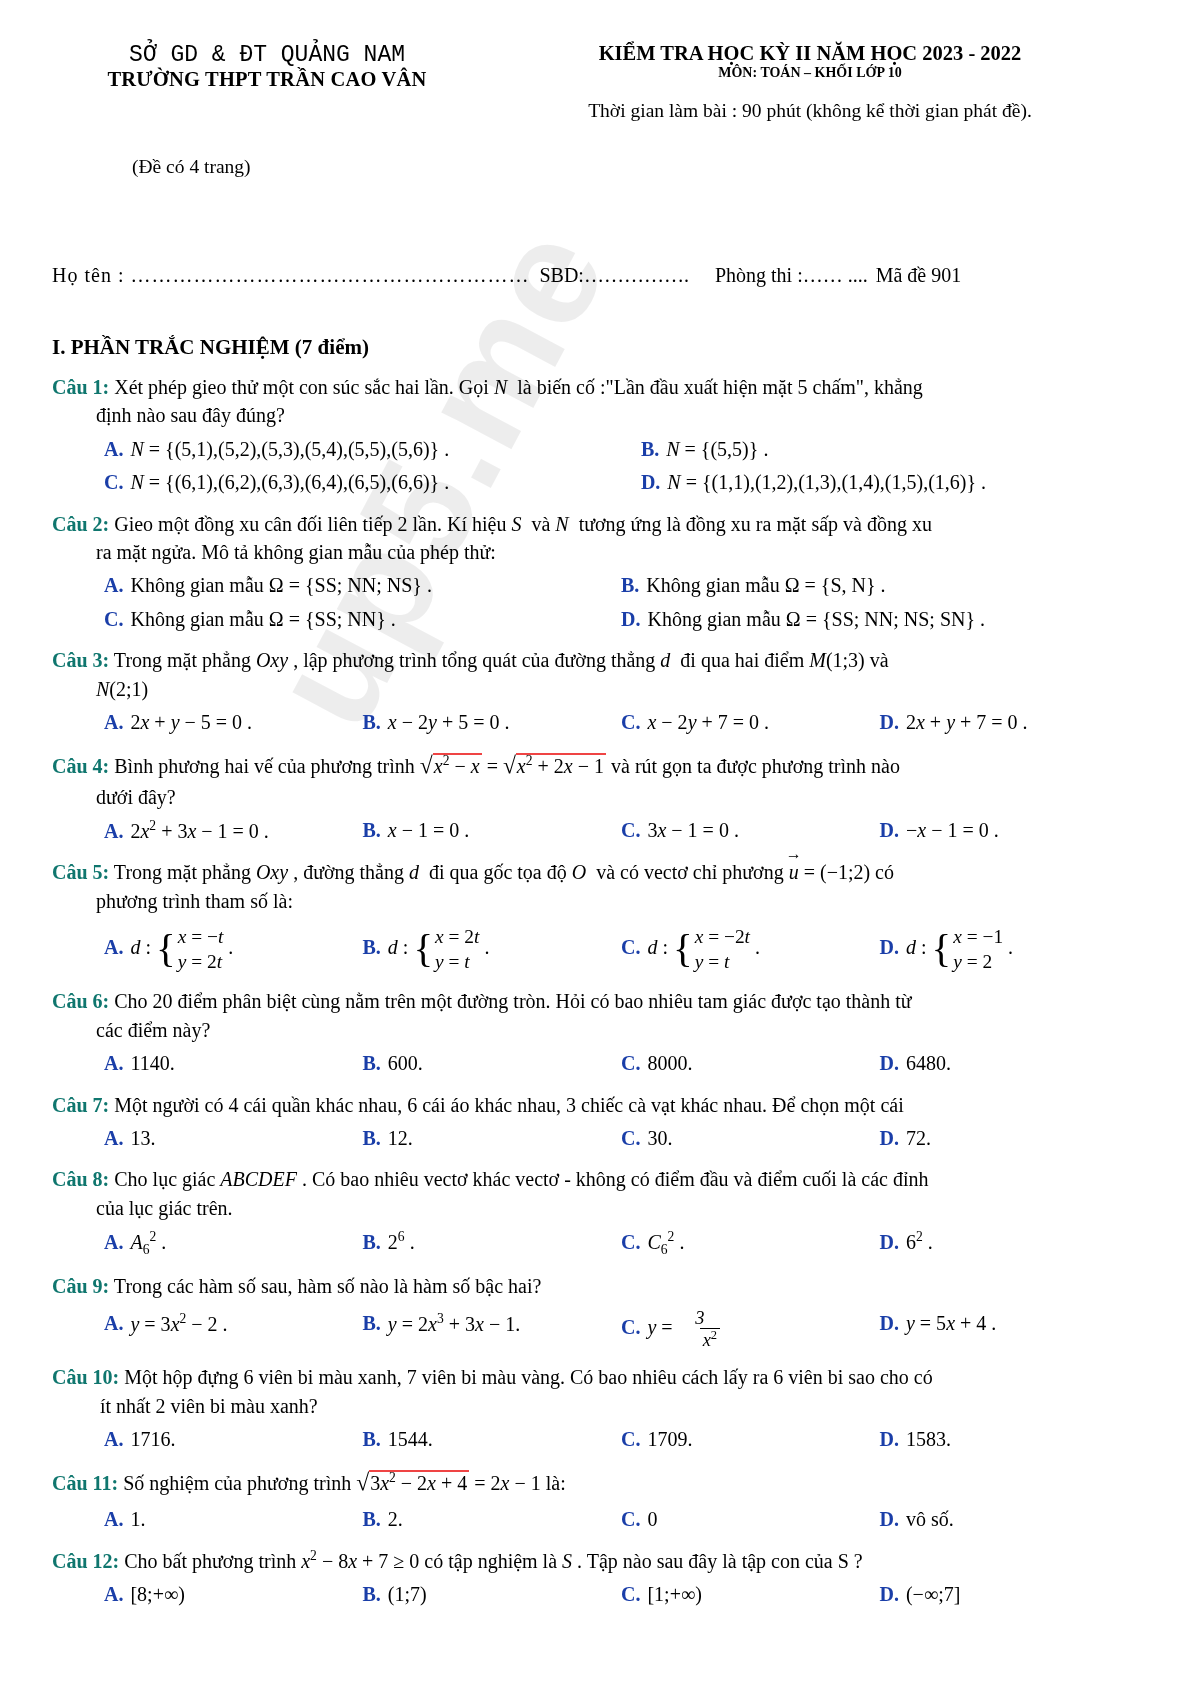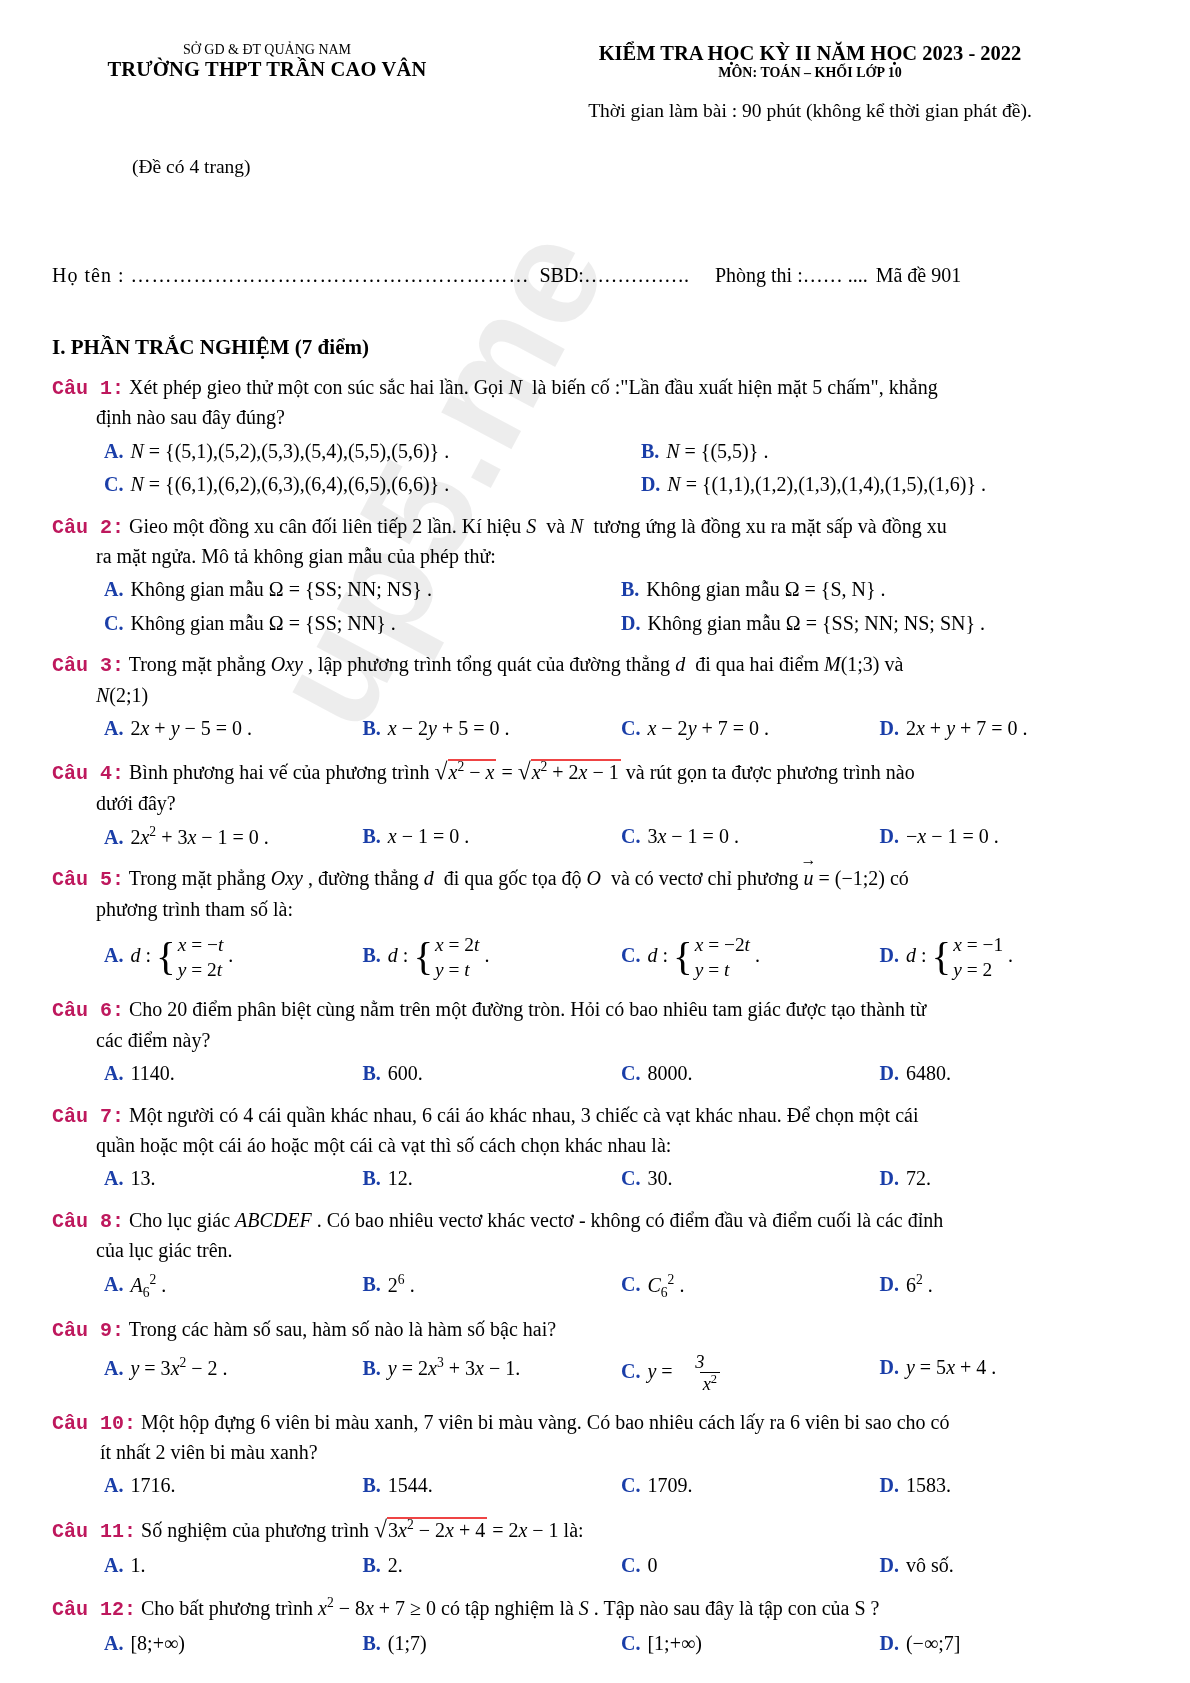--- a/index.html
+++ b/index.html
@@ -32,21 +32,21 @@
     pointer-events:none;
     z-index:5;
     white-space:nowrap;
   }
   .content { position:relative; z-index:10; }
 
   
   .hdr { display:flex; align-items:flex-start; }
   .hdr-left { width:430px; text-align:center; padding-top:2px; }
   .hdr-right { flex:1; text-align:center; padding-top:2px; }
-  .hdr-left .l1 { font-size:14px; }
+  .hdr-left .l1 { font-size:23px;font-family:Liberation Mono, monospace; }
   .hdr-left .l2 { font-size:20.5px; font-weight:bold; letter-spacing:.2px; }
   .hdr-right .r1 { font-size:20.5px; font-weight:bold; }
   .hdr-right .r2 { font-size:14px; font-weight:bold; }
   .hdr-right .r3 { font-size:19.5px; margin-top:19px; }
   .pages-note { font-size:19.5px; margin-top:34px; padding-left:80px; }
 
   .idline {
     margin-top:86px;
     font-size:20px;
     display:flex;
@@ -60,21 +60,21 @@
 
   .sect-title {
     margin-top:48px;
     font-size:21px;
     font-weight:bold;
   }
 
   
   .q { margin-top:13px; font-size:20px; line-height:1.42; }
   .q-head { }
-  .q-lab { color:#be185d; font-weight:bold;font-family:Liberation Mono, monospace; }
+  .q-lab { color:#0f766e; font-weight:bold; }
   .stem-cont { padding-left:44px; }
   .opts {
     display:flex;
     padding-left:52px;
     margin-top:5px;
     align-items:flex-start;
   }
   .opts.two > .opt { width:50%; }
   .opts.four > .opt { width:25%; }
   .opt { display:flex; align-items:baseline; }
@@ -315,21 +315,20 @@
           <span class="ol">D.</span>
           <span class="ot">6480.</span>
         </div>
       </div>
     </div>
 
     <div class="q">
       <div class="q-head">
         <span class="q-lab">Câu 7:</span>
         Một người có 4 cái quần khác nhau, 6 cái áo khác nhau, 3 chiếc cà vạt khác nhau. Để chọn một cái
-        <div class="stem-cont">quần hoặc một cái áo hoặc một cái cà vạt thì số cách chọn khác nhau là:</div>
       </div>
       <div class="opts four">
         <div class="opt">
           <span class="ol">A.</span>
           <span class="ot">13.</span>
         </div>
         <div class="opt">
           <span class="ol">B.</span>
           <span class="ot">12.</span>
         </div>

